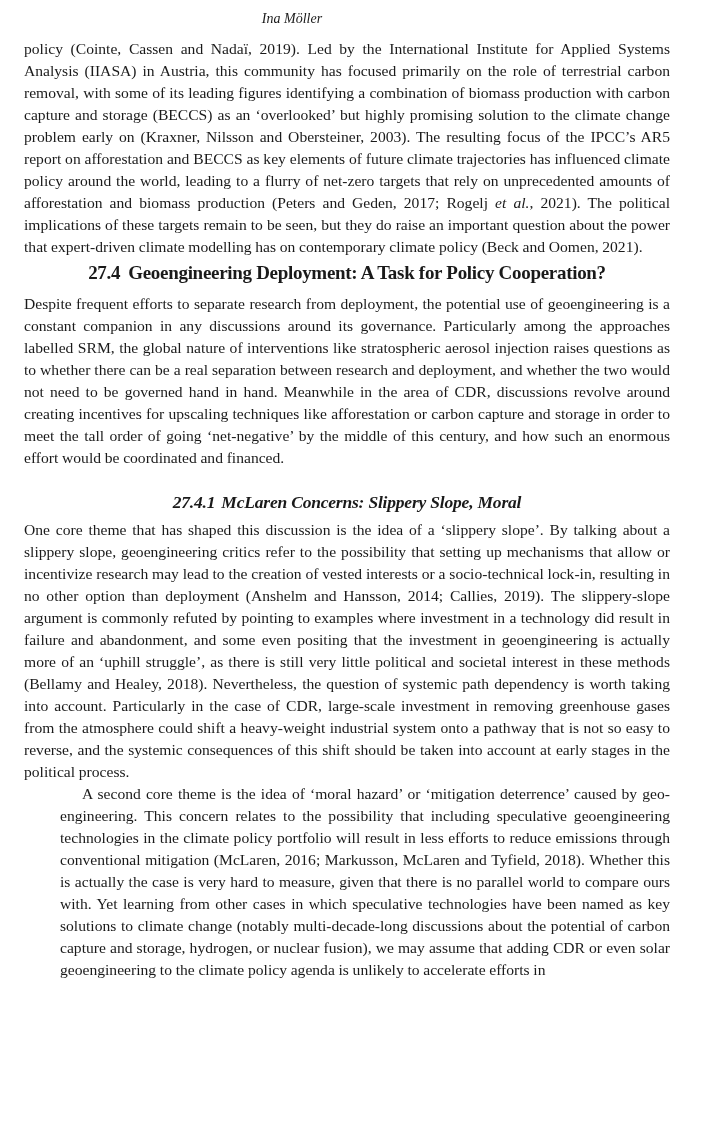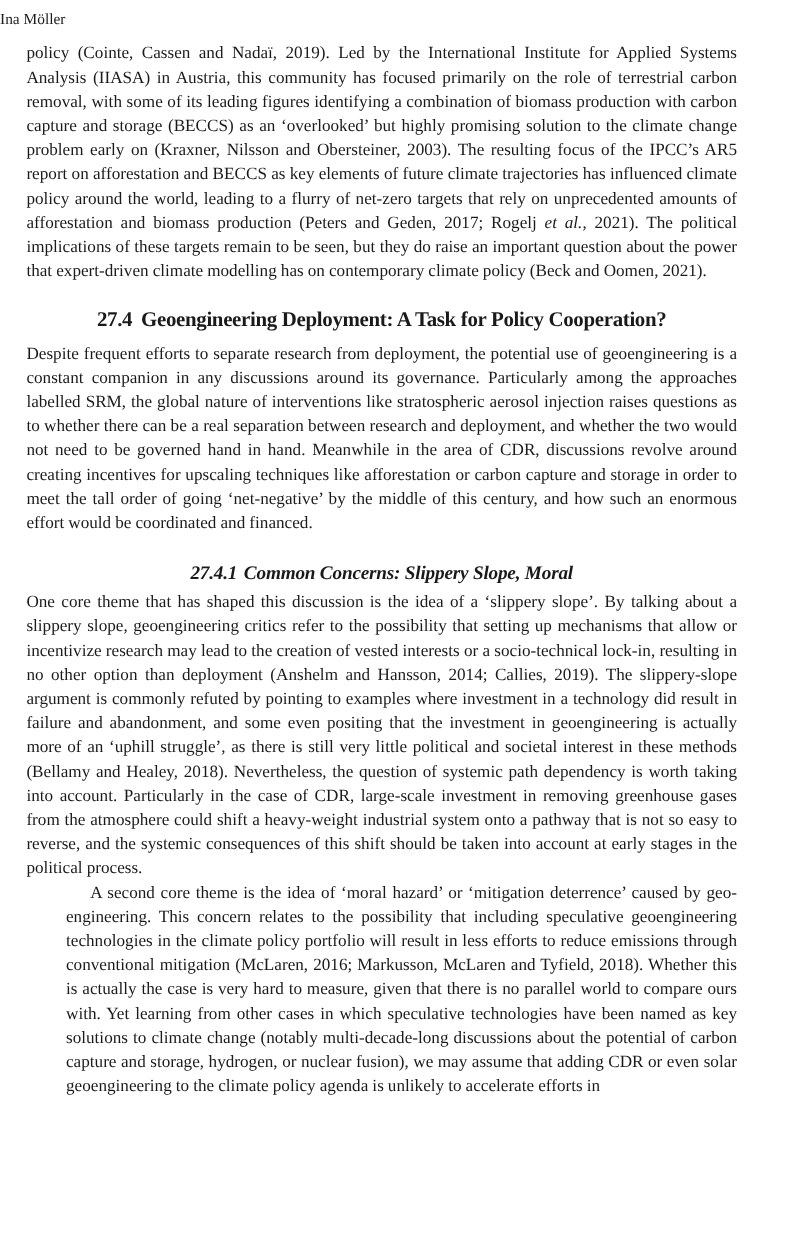--- a/index.html
+++ b/index.html
@@ -1,43 +1,43 @@
 <!DOCTYPE html>
 <html><head>
 <meta charset="utf-8">
 <style>
   html, body { margin: 0; padding: 0; background: #ffffff; }
   body { width: 720px; height: 1131px; overflow: hidden; position: relative;
          font-family: "Liberation Serif", "DejaVu Serif", serif; color: #1a1a1a; }
-  .running-head { position: absolute; top: 11px; left: 0; width: 584px; text-align: left;
-                  font-size: 14px; }
+  .running-head { position: absolute; top: 11px; left: 0; width: 584px; text-align: center;
+                  font-style: italic; font-size: 14px; }
   .content { position: absolute; top: 38px; left: 24px; width: 646px; }
   p.body { margin: 0; font-size: 15.6px; line-height: 22px; text-align: justify;
            hyphens: manual; word-spacing: -0.2px; }
   p.indent { text-indent: 22px; margin-left: 36px; }
-  h2.section { margin: 21px 0 8px 0; font-size: 19px; font-weight: bold; text-align: center;
+  h2.section { margin: 3px 0 8px 0; font-size: 19px; font-weight: bold; text-align: center;
                line-height: 24px; letter-spacing: -0.3px; }
   h2.section .num { margin-right: 8px; }
   h3.subsection { margin: 22px 0 6px 0; font-size: 17.5px; font-weight: bold; font-style: italic;
                   text-align: center; line-height: 22px; letter-spacing: -0.2px; }
   h3.subsection .num { margin-right: 6px; }
   .folio { position: absolute; top: 1134px; left: 0; width: 569px; text-align: center; font-size: 14px; }
   em { font-style: italic; }
 </style>
 </head>
 <body>
 
 <div class="running-head">Ina Möller</div>
 
 <div class="content">
   <p class="body"><span>policy (Cointe, Cassen and Nadaï, 2019). Led by the International Institute for Applied Systems Analysis (IIASA) in Austria, this community has focused primarily on the role of terrestrial car­bon removal, with some of its leading figures identifying a combination of biomass production with carbon capture and storage (BECCS) as an ‘overlooked’ but highly promising solution to the climate change problem early on (Kraxner, Nilsson and Obersteiner, 2003). The resulting focus of the IPCC’s AR5 report on afforestation and BECCS as key elements of future climate trajectories has influenced climate policy around the world, leading to a flurry of net-zero targets that rely on unprecedented amounts of afforestation and biomass production (Peters and Geden, 2017; Rogelj </span><em>et al.</em><span>, 2021). The political implications of these targets remain to be seen, but they do raise an important question about the power that expert-driven climate modelling has on contemporary climate policy (Beck and Oomen, 2021).</span></p>
 
   <h2 class="section"><span class="num">27.4</span><span>Geoengineering Deployment: A Task for Policy Cooperation?</span></h2>
 
   <p class="body">Despite frequent efforts to separate research from deployment, the potential use of geoengi­neering is a constant companion in any discussions around its governance. Particularly among the approaches labelled SRM, the global nature of interventions like stratospheric aerosol injection raises questions as to whether there can be a real separation between research and deployment, and whether the two would not need to be governed hand in hand. Meanwhile in the area of CDR, discussions revolve around creating incentives for upscaling techniques like afforestation or carbon capture and storage in order to meet the tall order of going ‘net-negative’ by the middle of this century, and how such an enormous effort would be coordinated and financed.</p>
 
-  <h3 class="subsection"><span class="num">27.4.1</span><span>Common Concerns: Slippery Slope, Moral</span><br></h3>
+  <h3 class="subsection"><span class="num">27.4.1</span><span>McLaren Concerns: Slippery Slope, Moral</span><br></h3>
 
   <p class="body">One core theme that has shaped this discussion is the idea of a ‘slippery slope’. By talking about a slippery slope, geoengineering critics refer to the possibility that setting up mechanisms that allow or incentivize research may lead to the creation of vested interests or a socio-technical lock-in, resulting in no other option than deployment (Anshelm and Hansson, 2014; Callies, 2019). The slippery-slope argument is commonly refuted by pointing to examples where investment in a technology did result in failure and abandonment, and some even positing that the investment in geoengineering is actually more of an ‘uphill struggle’, as there is still very little political and societal interest in these methods (Bellamy and Healey, 2018). Nevertheless, the question of systemic path dependency is worth taking into account. Particularly in the case of CDR, large-scale investment in removing greenhouse gases from the atmosphere could shift a heavy-weight industrial system onto a pathway that is not so easy to reverse, and the systemic consequences of this shift should be taken into account at early stages in the political process.</p>
   <p class="body indent">A second core theme is the idea of ‘moral hazard’ or ‘mitigation deterrence’ caused by geo­engineering. This concern relates to the possibility that including speculative geoengineering technologies in the climate policy portfolio will result in less efforts to reduce emissions through conventional mitigation (McLaren, 2016; Markusson, McLaren and Tyfield, 2018). Whether this is actually the case is very hard to measure, given that there is no parallel world to compare ours with. Yet learning from other cases in which speculative technologies have been named as key solutions to climate change (notably multi-decade-long discussions about the potential of carbon capture and storage, hydrogen, or nuclear fusion), we may assume that adding CDR or even solar geoengineering to the climate policy agenda is unlikely to accelerate efforts in</p>
 </div>
 
 <div class="folio">388</div>
 
 </body></html>

